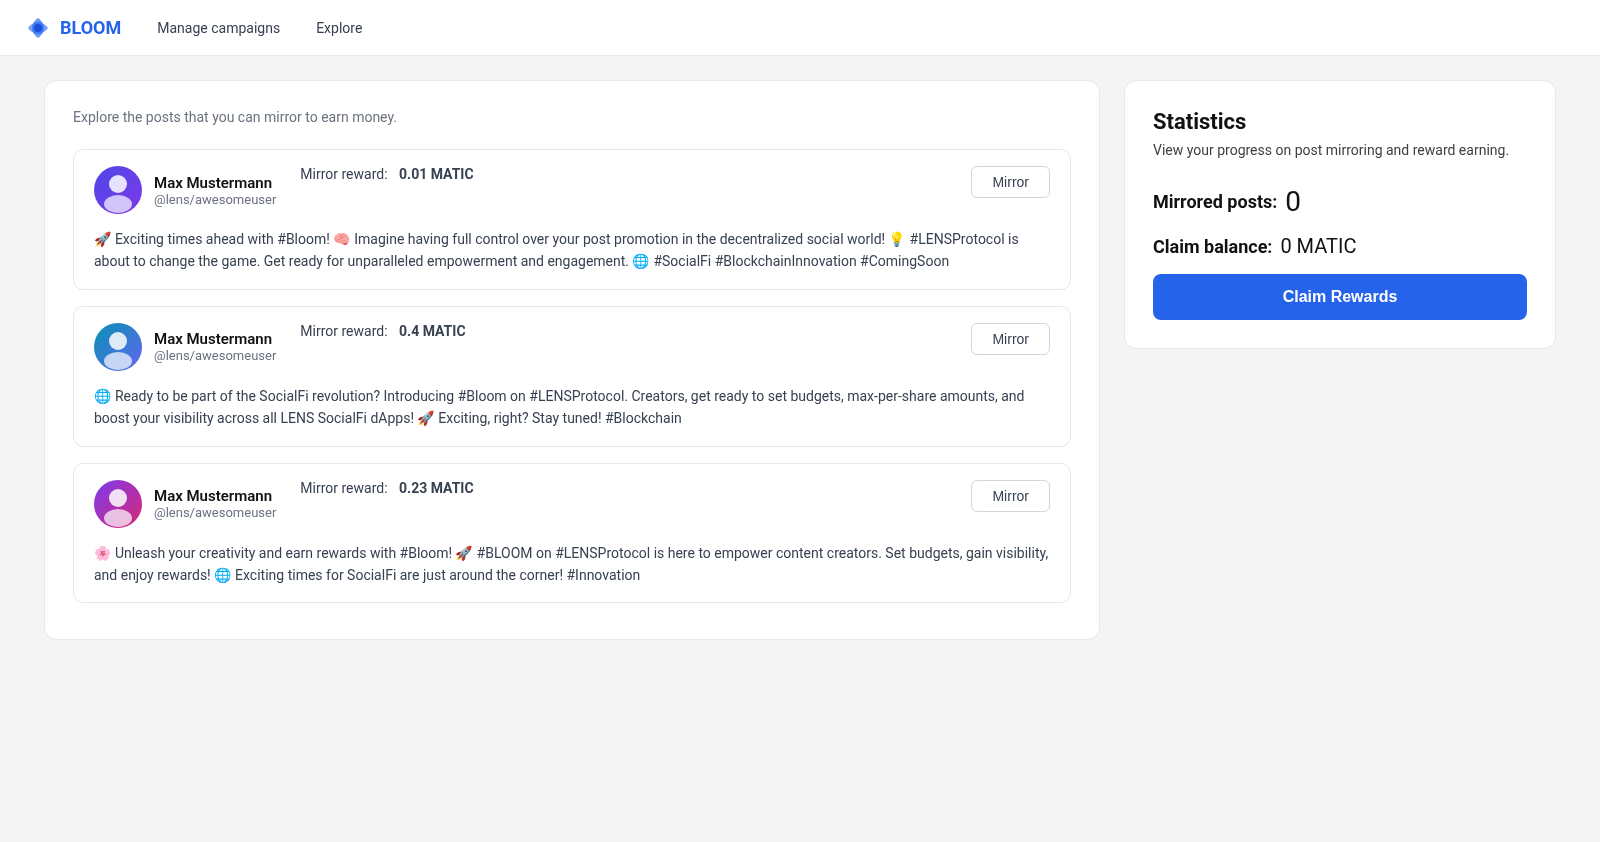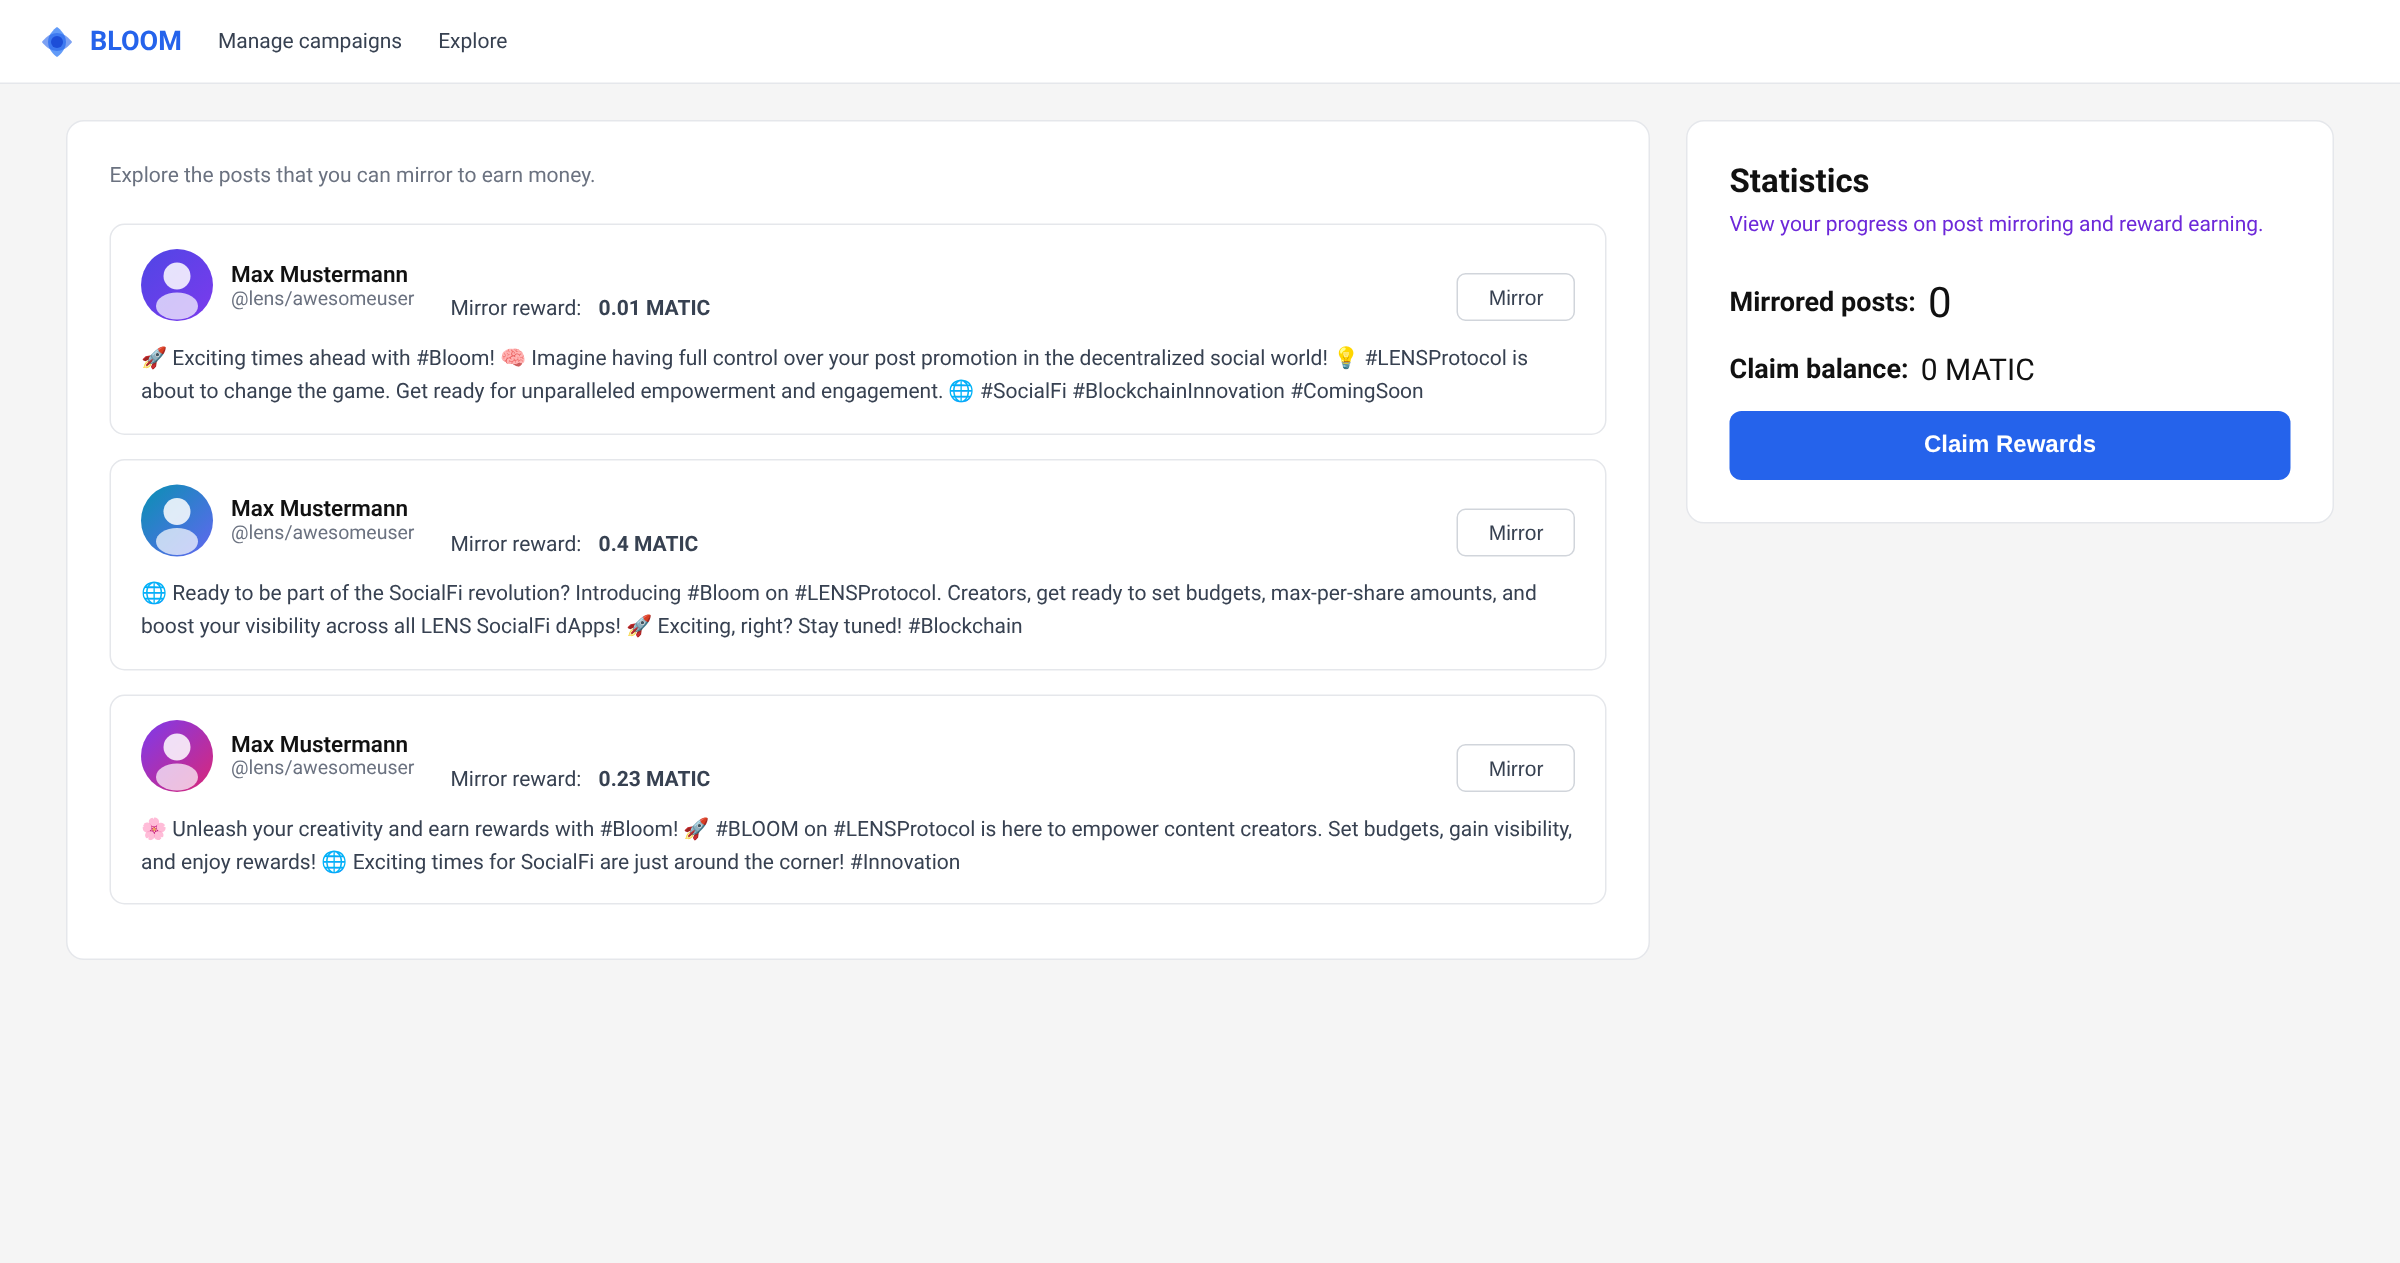--- a/index.html
+++ b/index.html
@@ -16,21 +16,21 @@
       align-items: center;
       justify-content: space-between;
       padding: 0 24px;
       height: 56px;
       background: #fff;
       border-bottom: 1px solid #e5e7eb;
     }
     .navbar-left {
       display: flex;
       align-items: center;
-      gap: 24px;
+      gap: 36px;
     }
     .logo {
       display: flex;
       align-items: center;
       gap: 8px;
       font-weight: 700;
       font-size: 18px;
       color: #2563eb;
     }
     .logo-icon {
@@ -105,21 +105,21 @@
     }
 
     .post-card {
       border: 1px solid #e5e7eb;
       border-radius: 10px;
       padding: 16px 20px;
       margin-bottom: 16px;
     }
     .post-header {
       display: flex;
-      align-items: flex-end;
+      align-items: flex-start;
       justify-content: space-between;
       margin-bottom: 14px;
     }
     .post-author {
       display: flex;
       align-items: center;
       gap: 12px;
     }
     .avatar {
       width: 48px;
@@ -184,21 +184,21 @@
       align-self: flex-start;
     }
     .stats-title {
       font-size: 22px;
       font-weight: 700;
       color: #111;
       margin-bottom: 6px;
     }
     .stats-subtitle {
       font-size: 14px;
-      color: #6d28d9;
+      color: #404040;
       line-height: 1.5;
       margin-bottom: 24px;
     }
     .stat-row {
       display: flex;
       align-items: center;
       gap: 8px;
       margin-bottom: 16px;
       font-size: 18px;
     }

